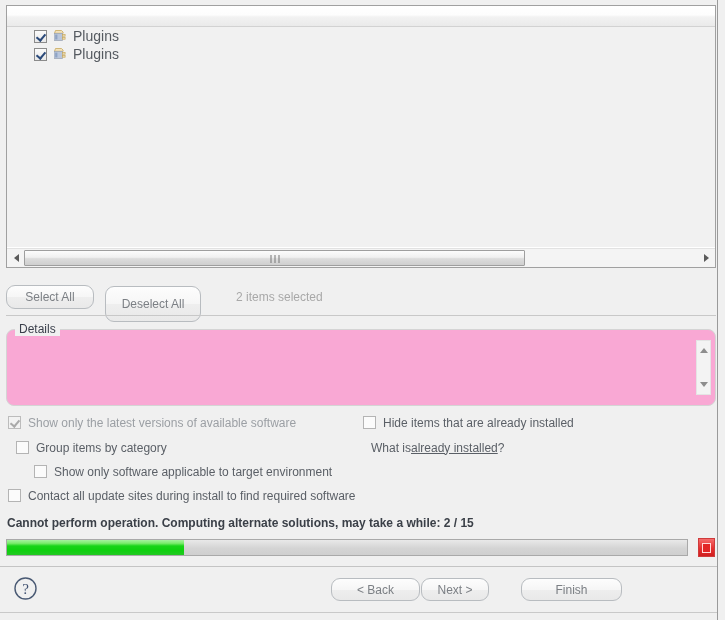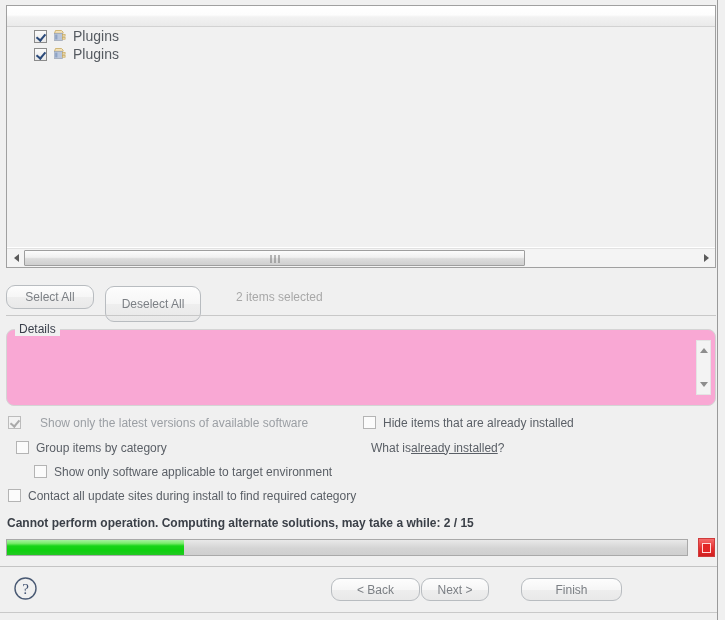--- a/index.html
+++ b/index.html
@@ -540,38 +540,38 @@
         <span class="arrow-tri tri-up"></span>
       </div>
       <div class="dv-arrow down">
         <span class="arrow-tri tri-down"></span>
       </div>
     </div>
   </div>
 
   <div class="options">
 
-    <div class="opt" style="left:2px; top:0px;gap:12px;">
+    <div class="opt" style="left:2px; top:0px;">
       <span class="cbox checked"></span>
       <span class="opt-label" style="color:#9b9fa4;">Show only the latest versions of available software</span>
     </div>
 
     <div class="opt" style="left:2px; top:25px;margin-left:8px;">
       <span class="cbox"></span>
       <span class="opt-label">Group items by category</span>
     </div>
 
     <div class="opt" style="left:2px; top:49px;margin-left:26px;">
       <span class="cbox"></span>
       <span class="opt-label">Show only software applicable to target environment</span>
     </div>
 
     <div class="opt" style="left:2px; top:73px;">
       <span class="cbox"></span>
-      <span class="opt-label">Contact all update sites during install to find required category</span>
+      <span class="opt-label">Contact all update sites during install to find required software</span>
     </div>
 
     <div class="opt" style="left:357px; top:0px;">
       <span class="cbox"></span>
       <span class="opt-label">Hide items that are already installed</span>
     </div>
 
     <div class="whatis" style="left:365px; top:25px;">
       <span>What is </span>
         <a href="#">already installed</a>

